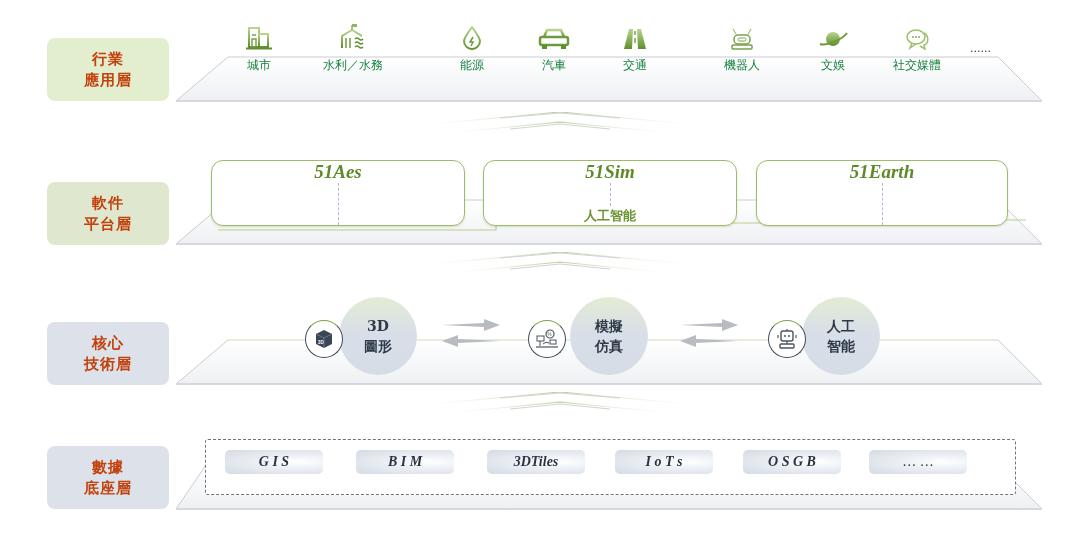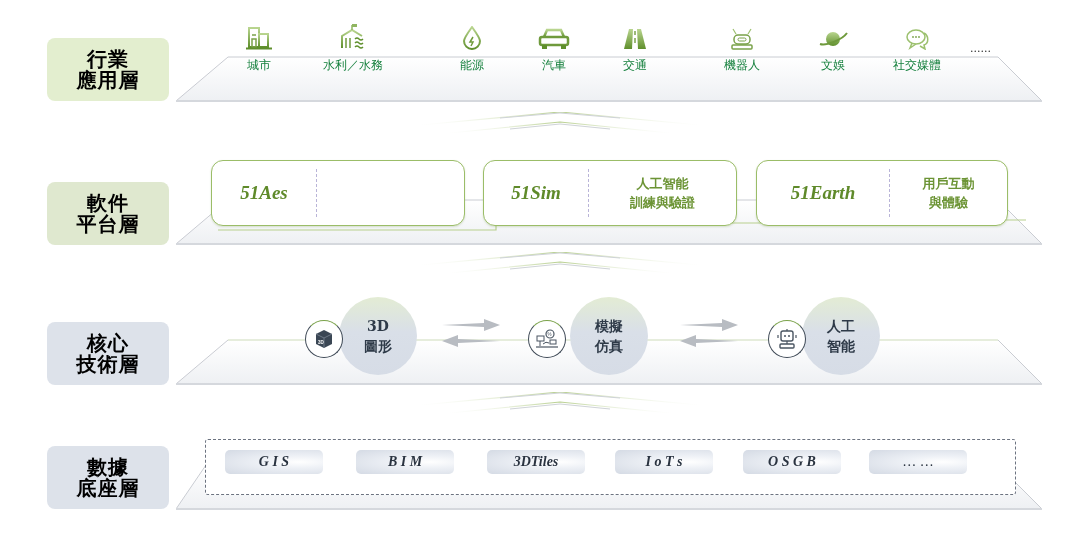--- a/index.html
+++ b/index.html
@@ -3,37 +3,37 @@
 <meta charset="utf-8">
 <style>
   html, body { margin:0; padding:0; }
   body { width:1084px; height:536px; background:#ffffff; position:relative; overflow:hidden;
          font-family:"DejaVu Serif", serif; color:#3a4a5c; }
   .abs { position:absolute; }
 
   
   .layer-label { position:absolute; left:47px; width:122px; height:63px; border-radius:8px;
     display:flex; align-items:center; justify-content:center; text-align:center;
-    font-size:20px; font-weight:bold; line-height:21px; color:#000000; letter-spacing:1px; }
+    font-size:15px; font-weight:bold; line-height:21px; color:#c2410c; letter-spacing:1px; }
   .label-green { background:#e3eecf; }
   .label-green2 { background:#dfe8cf; }
   .label-gray { background:#dde2ea; }
 
   
   .platform { position:absolute; left:176px; width:866px; height:46px; }
   .platform svg { display:block; }
 
   
   .ind-item { position:absolute; width:80px; text-align:center; top:24px; }
   .ind-icon { height:26px; display:flex; justify-content:center; align-items:flex-end; }
   .ind-text { font-size:12px; color:#15803d; margin-top:7px; white-space:nowrap; }
 
   
   .sw-box { position:absolute; top:160px; height:64px; border:1.5px solid #9bbd68; border-radius:12px;
-    background:#ffffff; display:flex; align-items:center; box-shadow:0 1px 2px rgba(120,150,80,0.25); }
+    background:#ffffff; display:flex; align-items:center; box-shadow:0 1px 2px rgba(120,150,80,0.25);flex-direction:column; }
   .sw-name { font-family:"Liberation Serif", serif; font-style:italic; font-weight:bold; font-size:19px;
     color:#5f8a2a; text-align:center; }
   .sw-div { width:0; height:48px; border-left:1.5px dashed #b9b4d8; }
   .sw-desc { font-size:13px; font-weight:bold; color:#6c9435; text-align:center; line-height:19px; }
 
   
   .tech-circle { position:absolute; width:78px; height:78px; border-radius:50%;
     background:linear-gradient(180deg,#e3ecd4 0%, #d9dfe8 45%, #d6dce6 100%);
     display:flex; align-items:center; justify-content:center; text-align:center;
     font-size:14px; font-weight:bold; line-height:20px; color:#2e3a48; }
@@ -197,30 +197,25 @@
 
 <div class="sw-box" style="left:211px; width:252px;">
   <div class="sw-name" style="width:104px;">51Aes</div>
   <div class="sw-div"></div>
 </div>
 <div class="sw-box" style="left:483px; width:252px;">
   <div class="sw-name" style="width:104px;">51Sim</div>
   <div class="sw-div"></div>
   <div class="sw-desc" style="flex:1;">
       <div>人工智能</div>
-      <div>訓練與驗證</div>
     </div>
 </div>
 <div class="sw-box" style="left:756px; width:250px;">
   <div class="sw-name" style="width:132px;">51Earth</div>
   <div class="sw-div"></div>
-  <div class="sw-desc" style="flex:1;">
-      <div>用戶互動</div>
-      <div>與體驗</div>
-    </div>
 </div>
 
 <svg class="abs" style="left:380px; top:252px;" width="360" height="30">
     <path d="M30 14 L180 0 L330 14" fill="none" stroke="url(#chevGrad)" stroke-width="1.2"></path>
     <path d="M60 22 L180 10 L300 22" fill="none" stroke="url(#chevGrad)" stroke-width="1.2"></path>
     <path d="M120 6 L180 1 L240 6" fill="none" stroke="#cfd3d8" stroke-width="1"></path>
     <path d="M130 17 L180 12 L230 17" fill="none" stroke="#cfd3d8" stroke-width="1"></path>
   </svg>
 
 <div class="layer-label label-gray" style="top:322px;">

